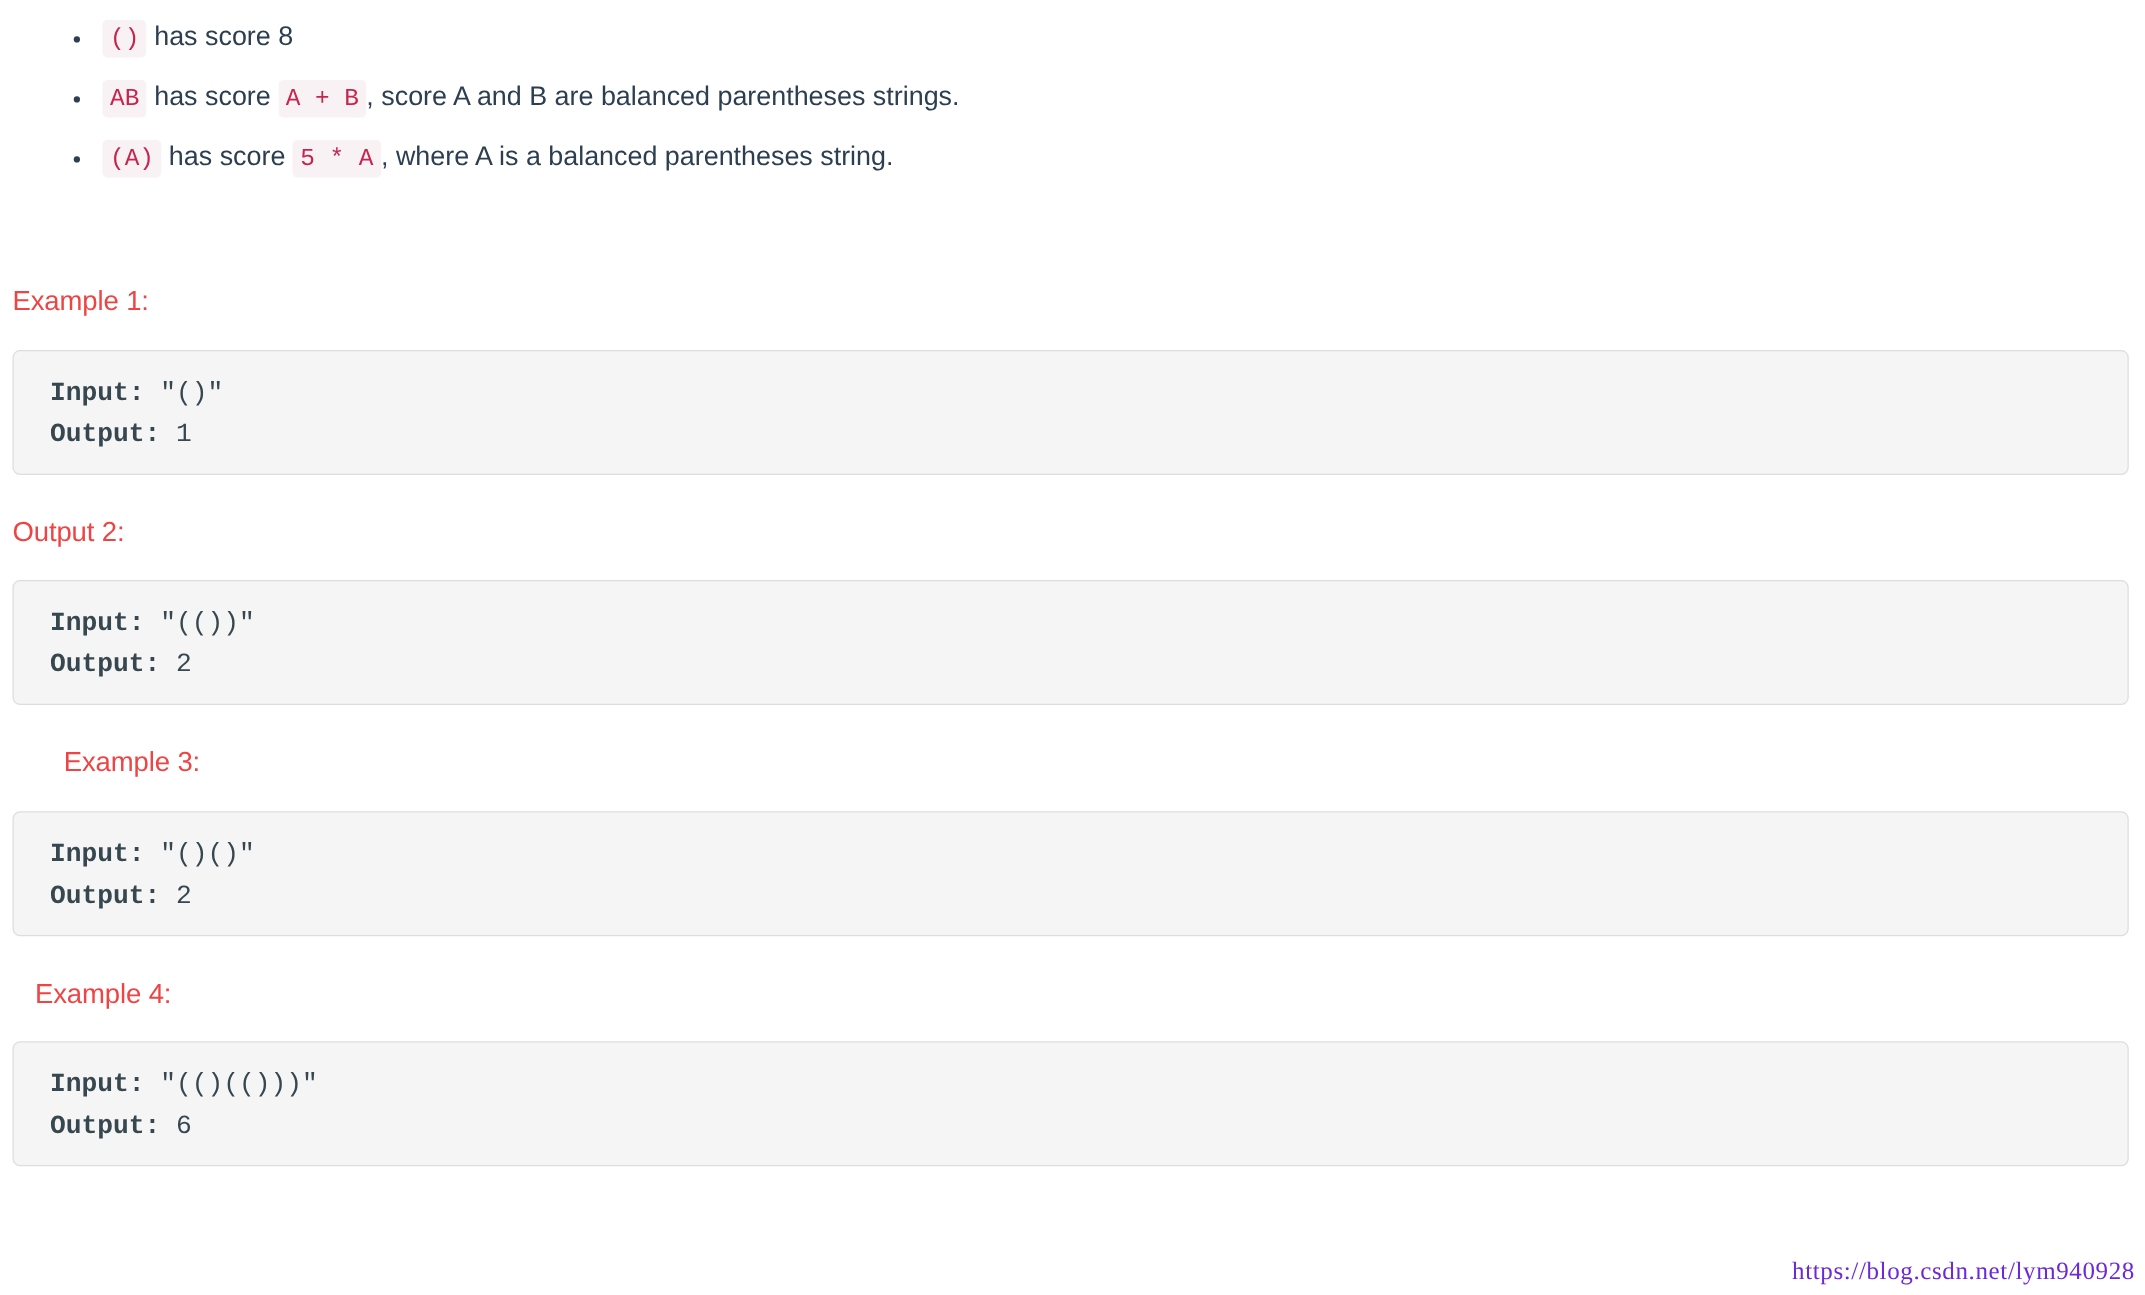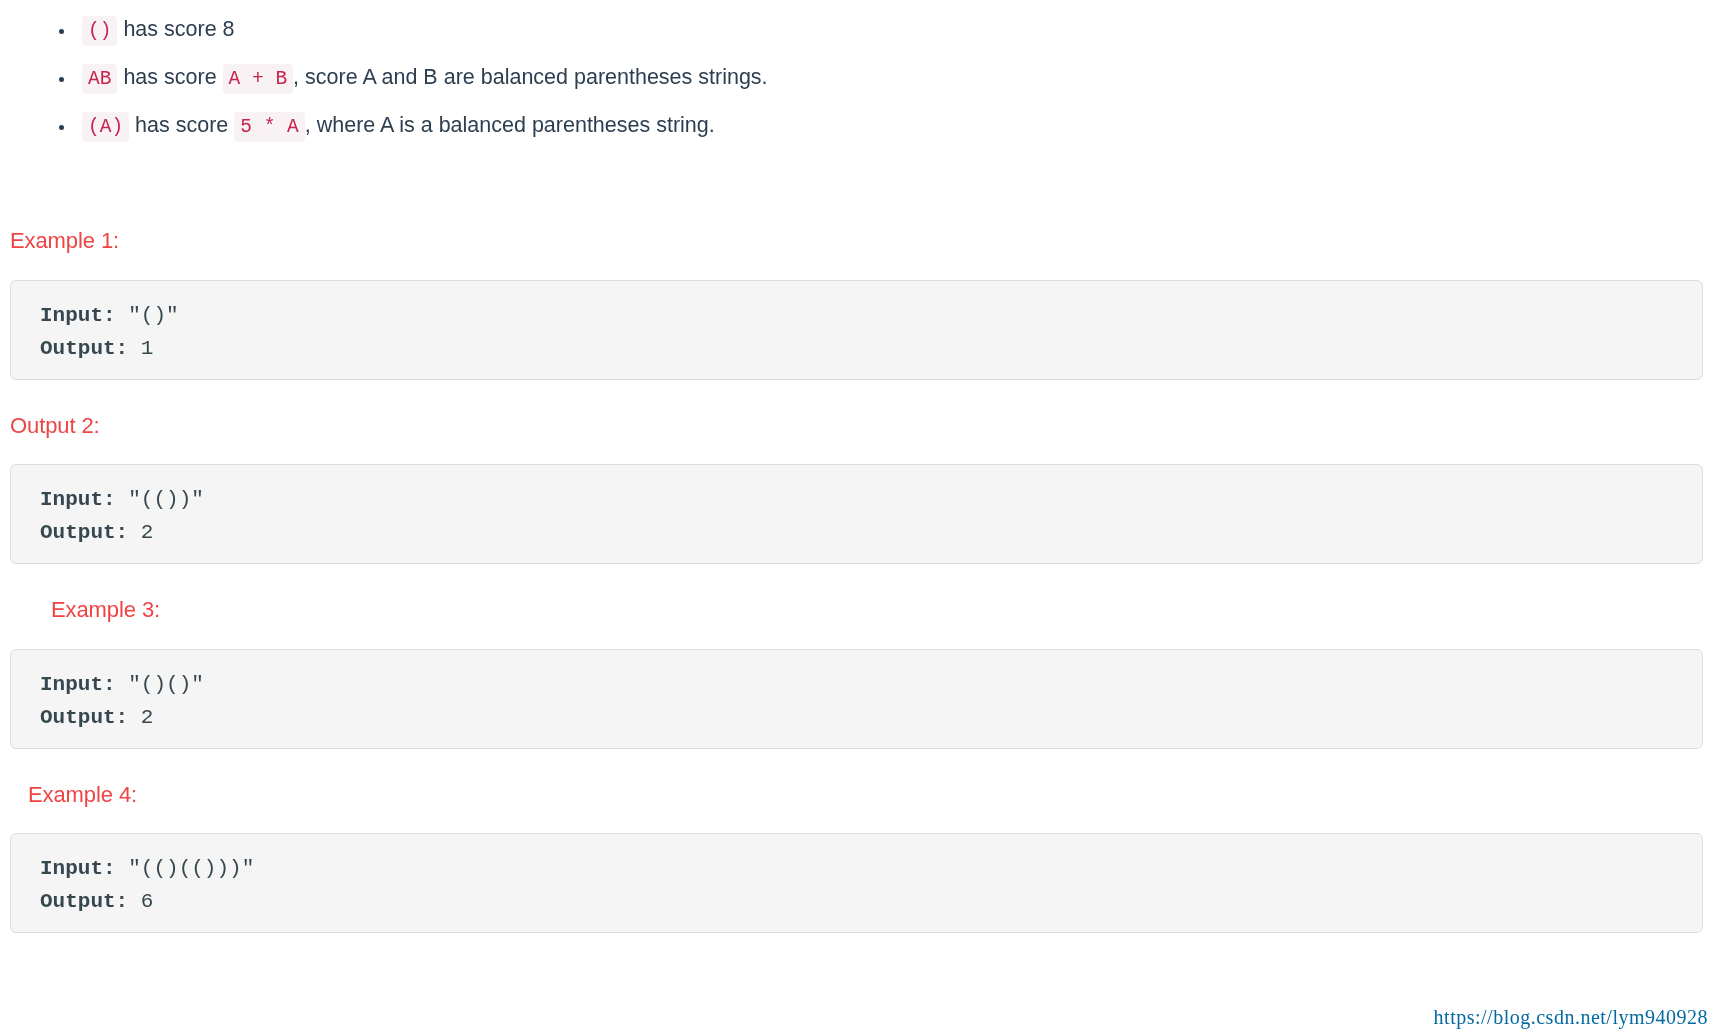--- a/index.html
+++ b/index.html
@@ -100,21 +100,21 @@
   #ex4-heading   { left: 28px; top: 782px; }
   #ex4-code      { left: 10px; top: 833px; width: 1693px; height: 100px; }
 
   
   .watermark {
     position: absolute;
     right: 8px;
     bottom: 7px;
     font-family: "Liberation Serif", serif;
     font-size: 20px;
-    color: #0369a1;
+    color: #6d28d9;
     letter-spacing: 0.5px;
     white-space: nowrap;
     user-select: none;
   }
 </style>
 </head>
 <body>
 
 <div class="page">
 

